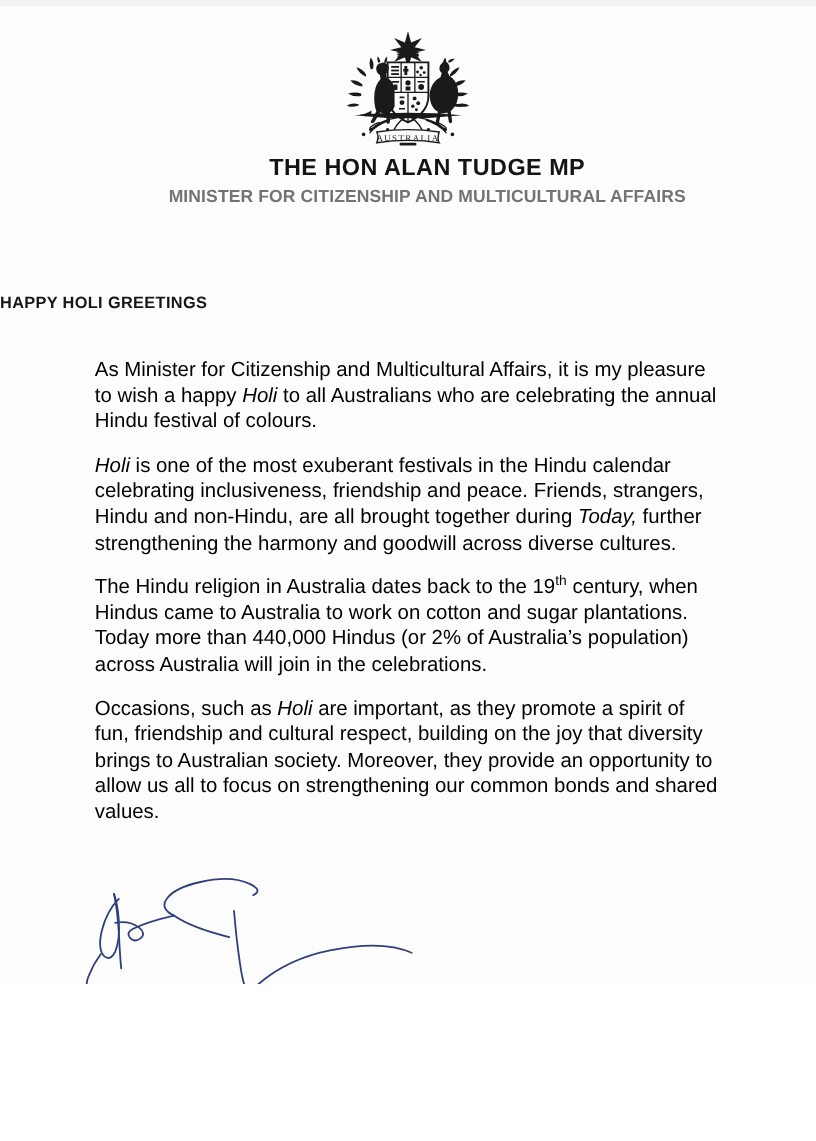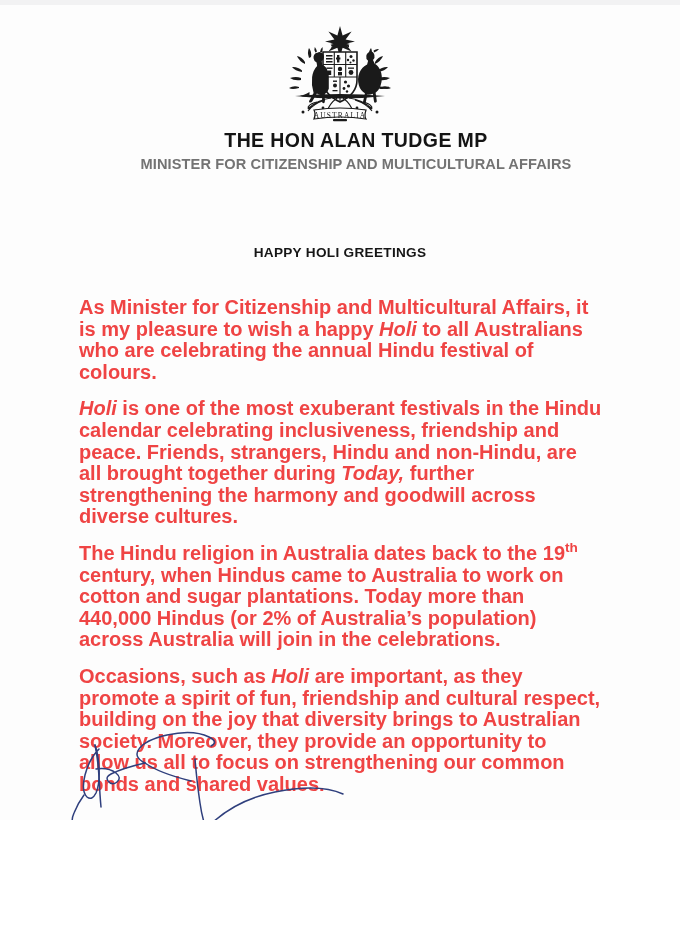--- a/index.html
+++ b/index.html
@@ -59,37 +59,35 @@
     margin-top: 3px;
     line-height: 1.25;
   }
 
   
   .subject {
     position: absolute;
     top: 245px;
     left: 0;
     width: 680px;
-    text-align: center;
     font-size: 13.6px;
     font-weight: bold;
     letter-spacing: 0.3px;
     color: #161616;
   }
 
   
   .body-text {
     position: absolute;
     top: 297px;
     left: 79px;
     width: 523px;
-    font-size: 20px;
+    font-size: 17px;
     line-height: 21.6px;
-    color: #ef4444;
-    font-weight: bold;
+    color: #000000;
   }
   .body-text p {
     margin: 0 0 15px 0;
   }
   .body-text p:last-child { margin-bottom: 0; }
   .body-text i { font-style: italic; }
   .body-text sup {
     font-size: 0.68em;
     vertical-align: super;
     line-height: 0;

